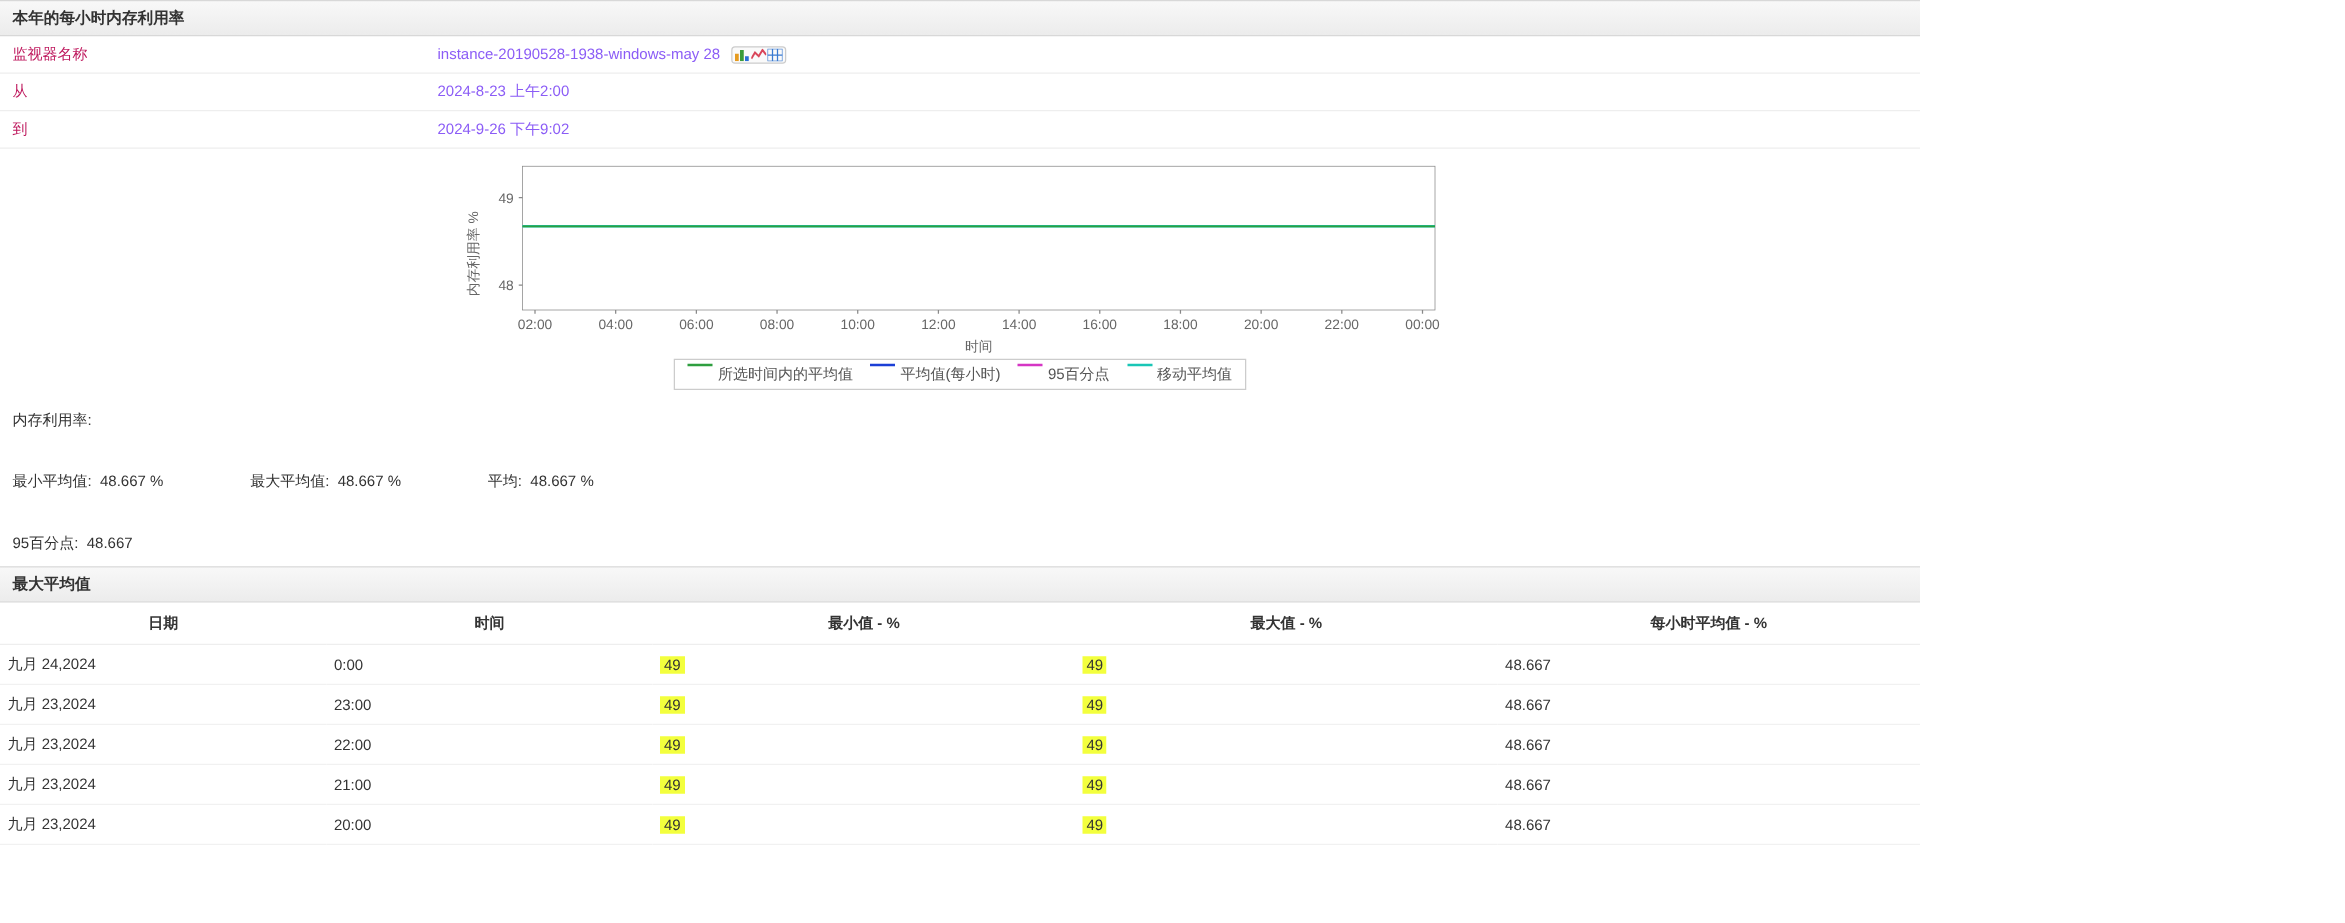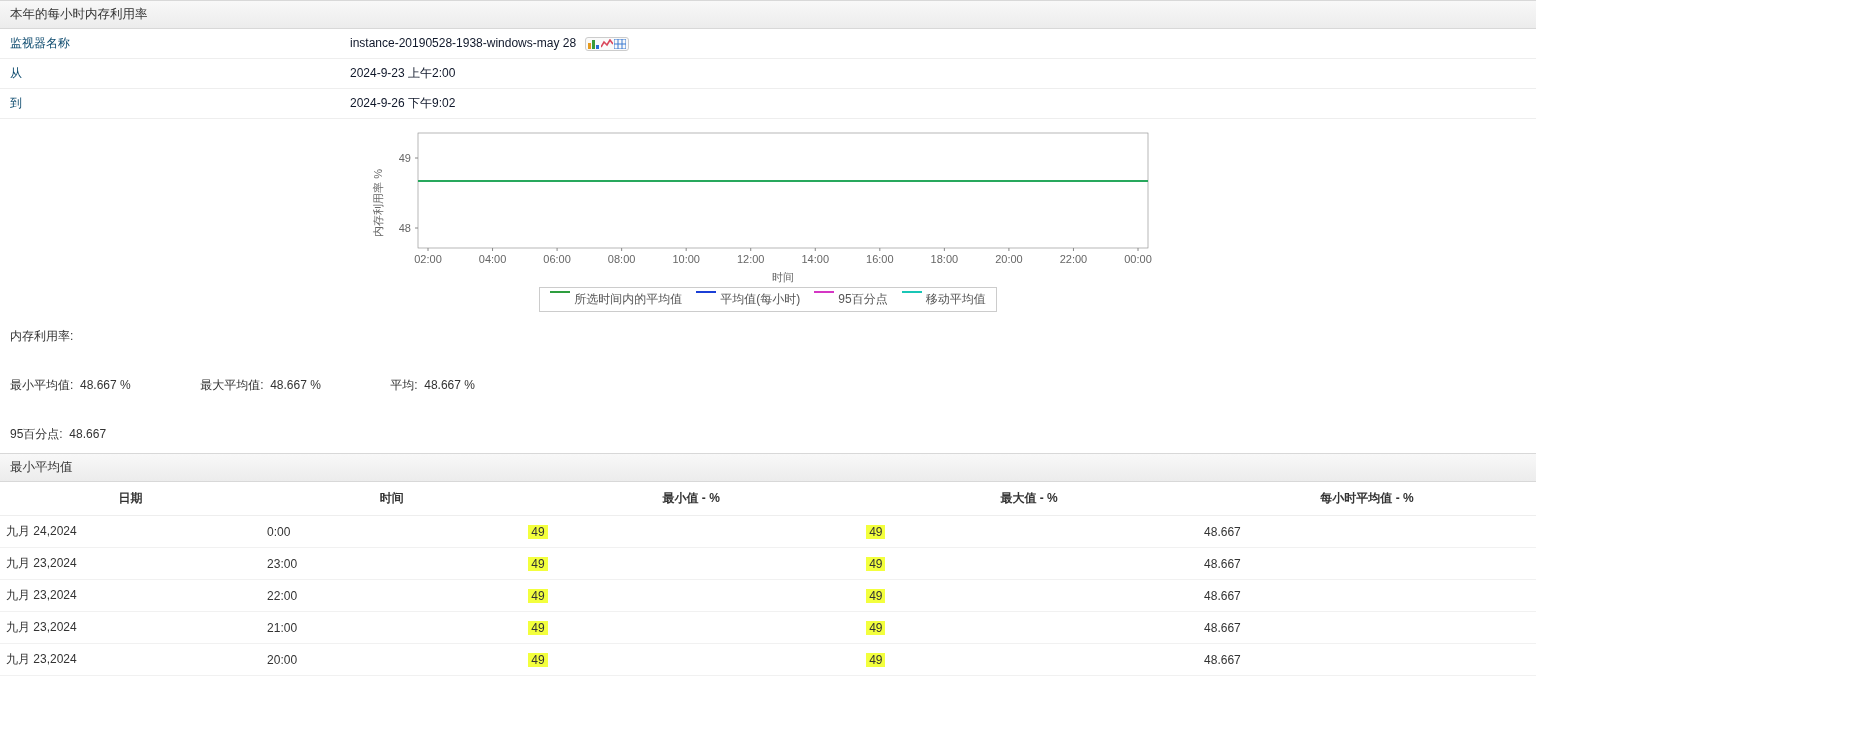--- a/index.html
+++ b/index.html
@@ -11,39 +11,39 @@
     color: #333;
     background: #fff;
   }
   .panel {
     width: 1536px;
   }
   .section-header {
     background: linear-gradient(#f8f8f8, #ececec);
     border-top: 1px solid #d8d8d8;
     border-bottom: 1px solid #d8d8d8;
-    font-weight: normal;
+    font-weight: bold;
     padding: 5px 10px;
     font-size: 12.5px;
   }
   .info-table {
     width: 100%;
     border-collapse: collapse;
   }
   .info-table td {
     border-bottom: 1px solid #eee;
     padding: 6px 10px;
     vertical-align: middle;
   }
   .info-table td.label-cell {
     width: 340px;
-    color: #0c4a6e;
+    color: #be185d;
   }
   .info-table td.value-cell {
-    color: #0f172a;
+    color: #8b5cf6;
   }
   .monitor-icons {
     display: inline-flex;
     gap: 1px;
     margin-left: 6px;
     vertical-align: middle;
     border: 1px solid #ccc;
     border-radius: 3px;
     padding: 1px 2px;
     background: #fafafa;
@@ -164,21 +164,21 @@
                   <line x1="4" y1="0" x2="4" y2="10" stroke="#3b7bd1"></line>
                   <line x1="8" y1="0" x2="8" y2="10" stroke="#3b7bd1"></line>
                   <line x1="0" y1="5" x2="12" y2="5" stroke="#3b7bd1"></line>
                 </svg>
           </span>
         </span>
       </td>
     </tr>
     <tr>
       <td class="label-cell">从</td>
-      <td class="value-cell">2024-9-23 上午2:00</td>
+      <td class="value-cell">2024-8-23 上午2:00</td>
     </tr>
     <tr>
       <td class="label-cell">到</td>
       <td class="value-cell">2024-9-26 下午9:02</td>
     </tr>
   </tbody>
     </table>
 
 
   <div class="chart-wrap">
@@ -252,21 +252,21 @@
   <div class="stats-row">
     <span style="width:90px">内存利用率:</span>
     <span class="group1">
       <span><span>最小平均值:</span>&nbsp;&nbsp;<span>48.667  %</span></span>
       <span><span>最大平均值:</span>&nbsp;&nbsp;<span>48.667  %</span></span>
       <span><span>平均:</span>&nbsp;&nbsp;<span>48.667  %</span></span>
     </span>
     <span><span>95百分点:</span>&nbsp;&nbsp;<span>48.667</span></span>
   </div>
 
-  <div class="section-header">最小平均值</div>
+  <div class="section-header">最大平均值</div>
 
   <table class="data-table">
     <thead>
       <tr>
         <th style="width:17%">日期</th>
         <th style="width:17%">时间</th>
         <th style="width:22%">最小值 - %</th>
         <th style="width:22%">最大值 - %</th>
         <th style="width:22%">每小时平均值 - %</th>
       </tr>

